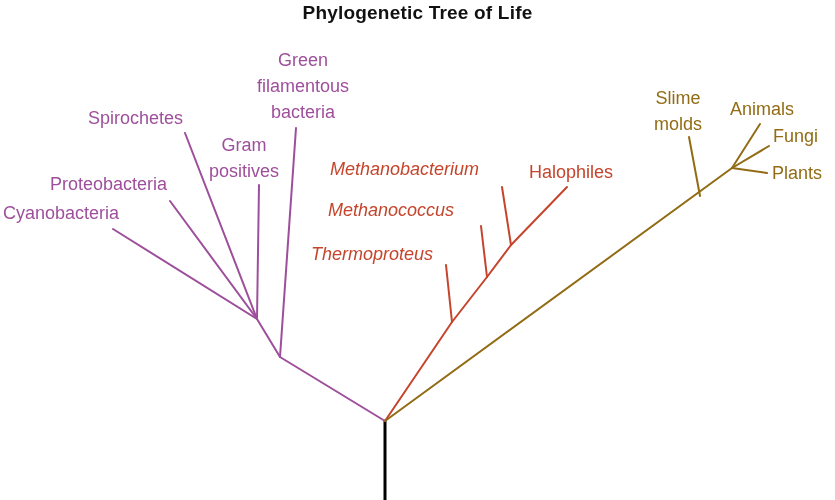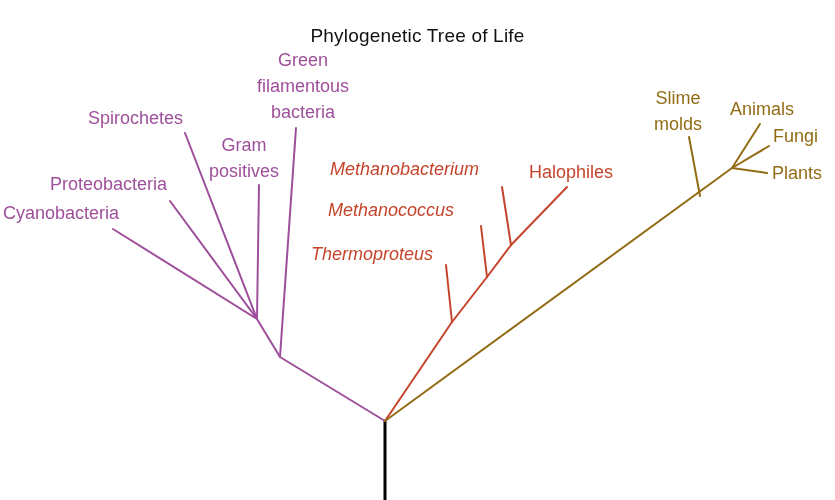--- a/index.html
+++ b/index.html
@@ -18,24 +18,23 @@
     position: absolute;
     inset: 0;
   }
   .figure-title {
     position: absolute;
     top: 2px;
     left: 0;
     width: 100%;
     text-align: center;
     font-size: 19px;
-    font-weight: normal;
+    font-weight: bold;
     color: #111111;
     letter-spacing: 0.2px;
-    margin-top: 23px;
   }
   svg.tree {
     position: absolute;
     top: 0;
     left: 0;
     width: 835px;
     height: 500px;
   }
   svg.tree text {
     font-family: "Liberation Sans", sans-serif;

